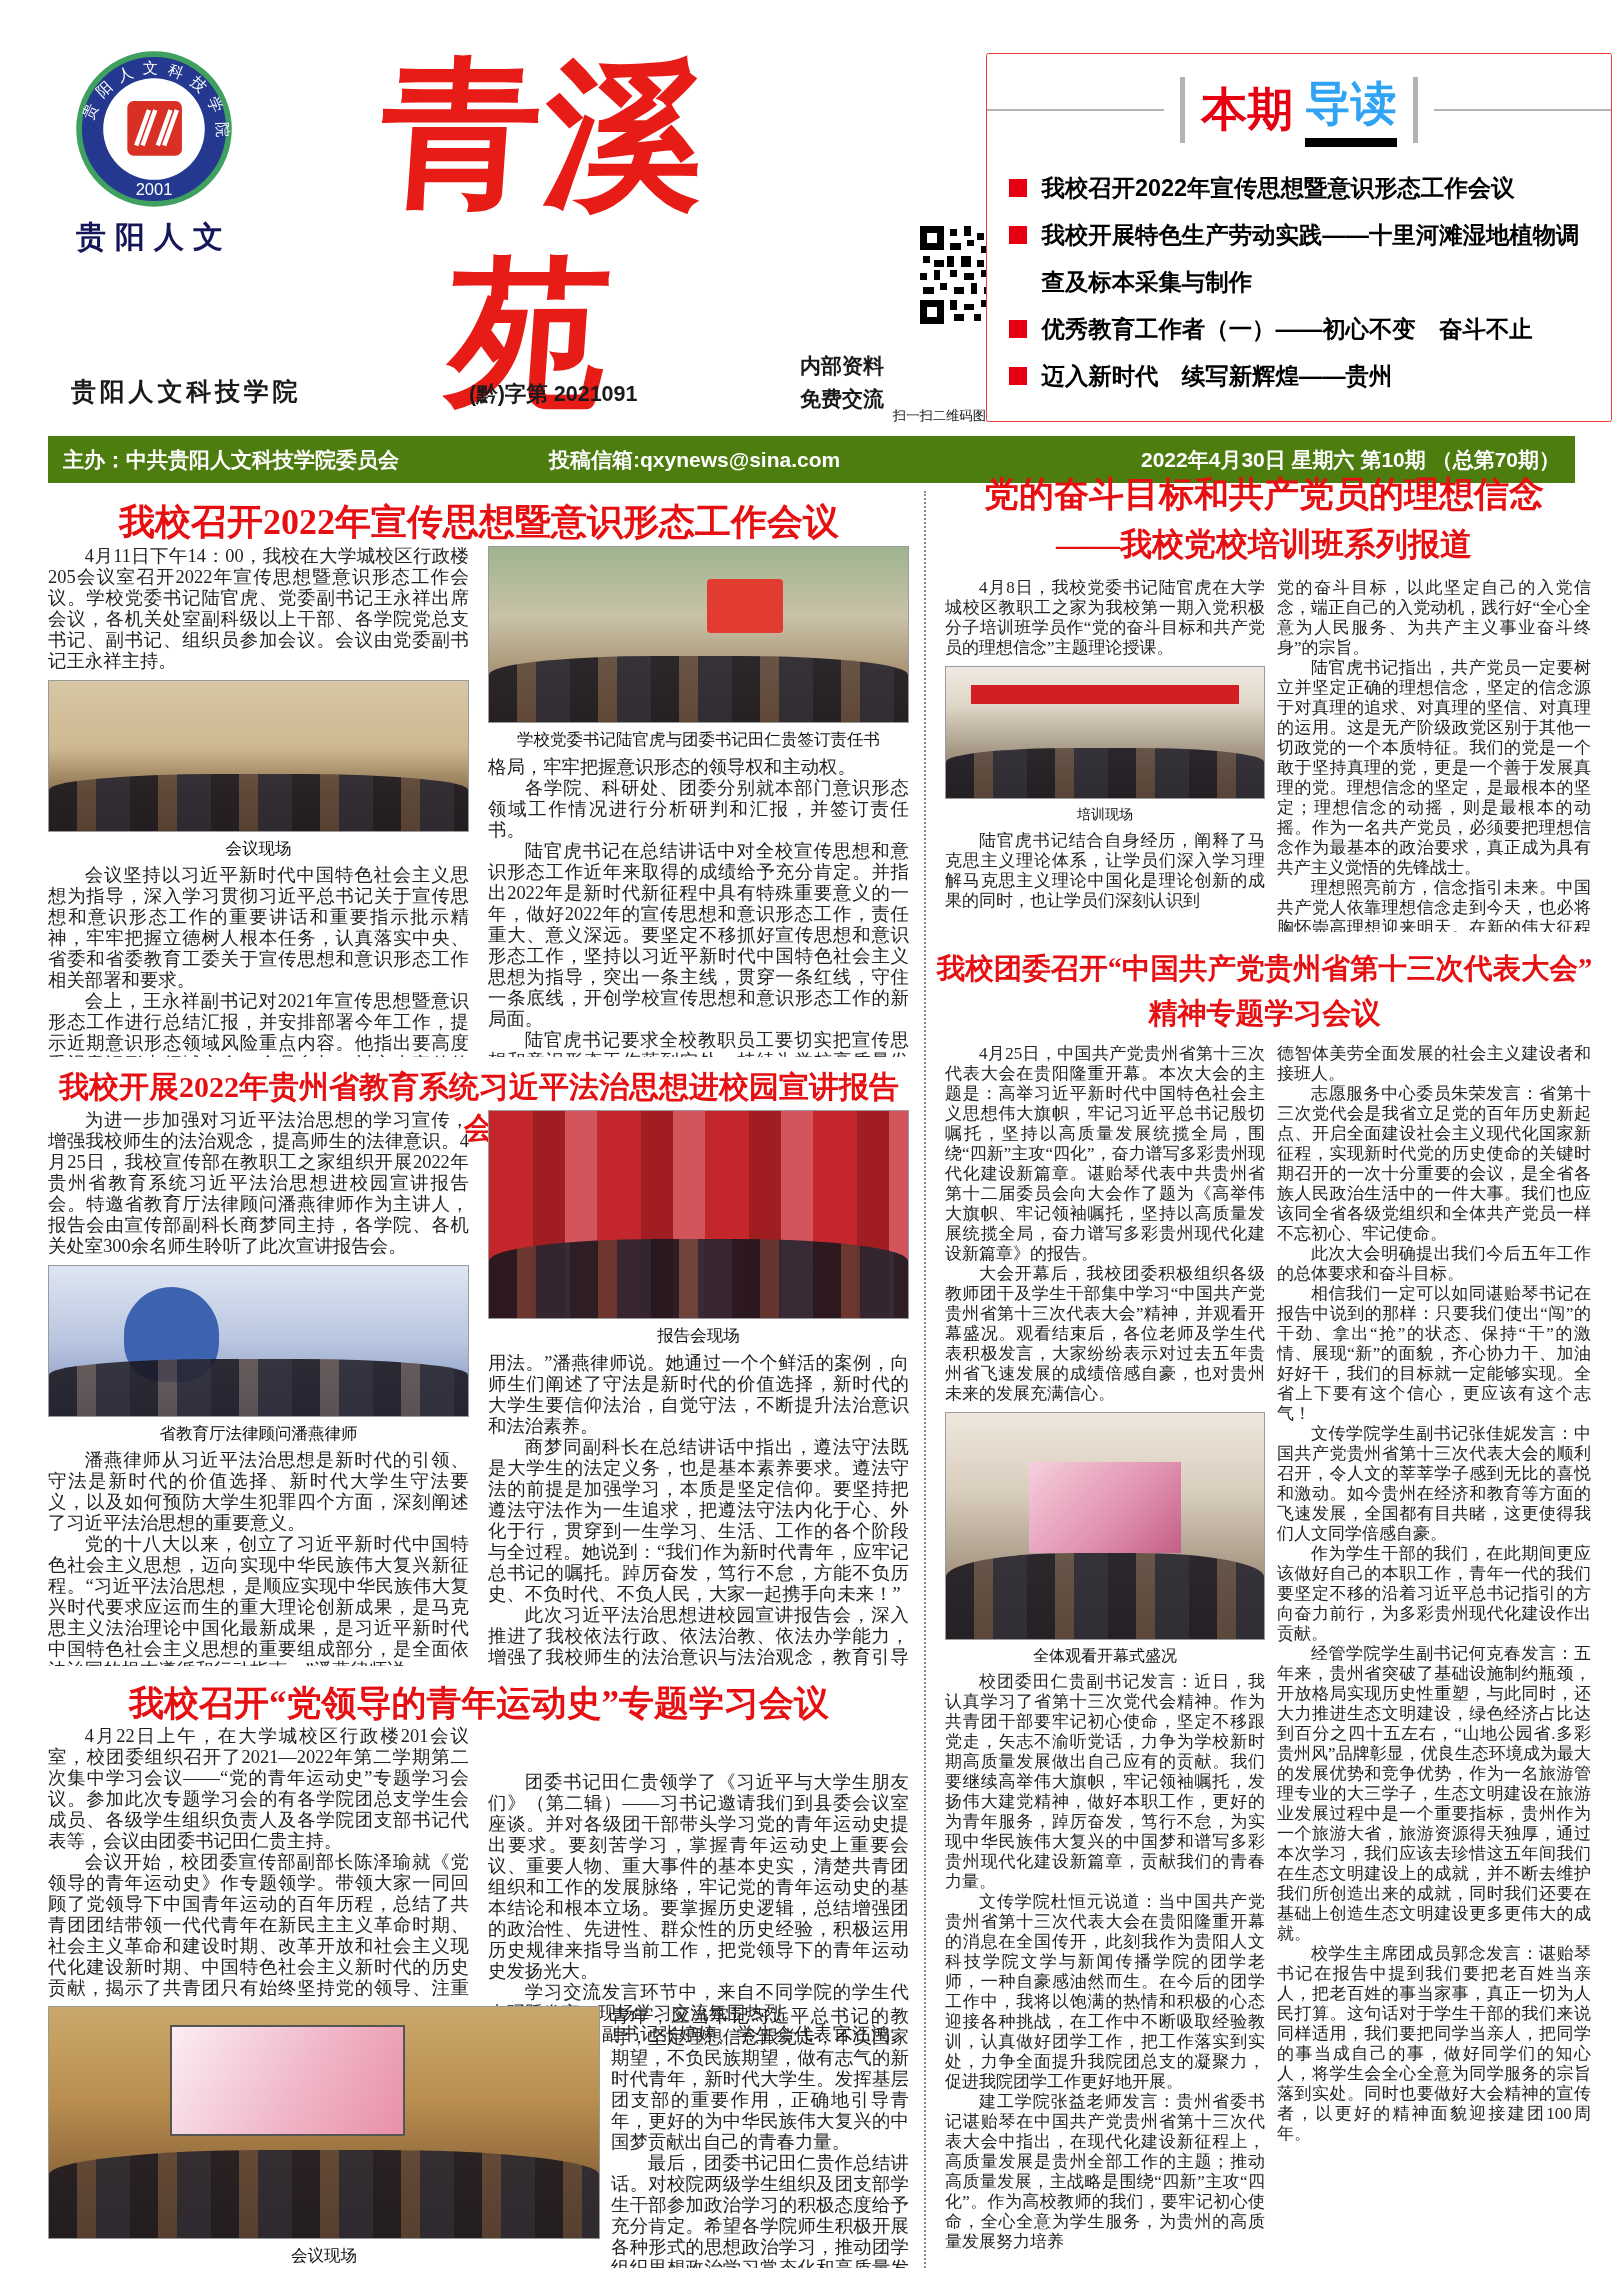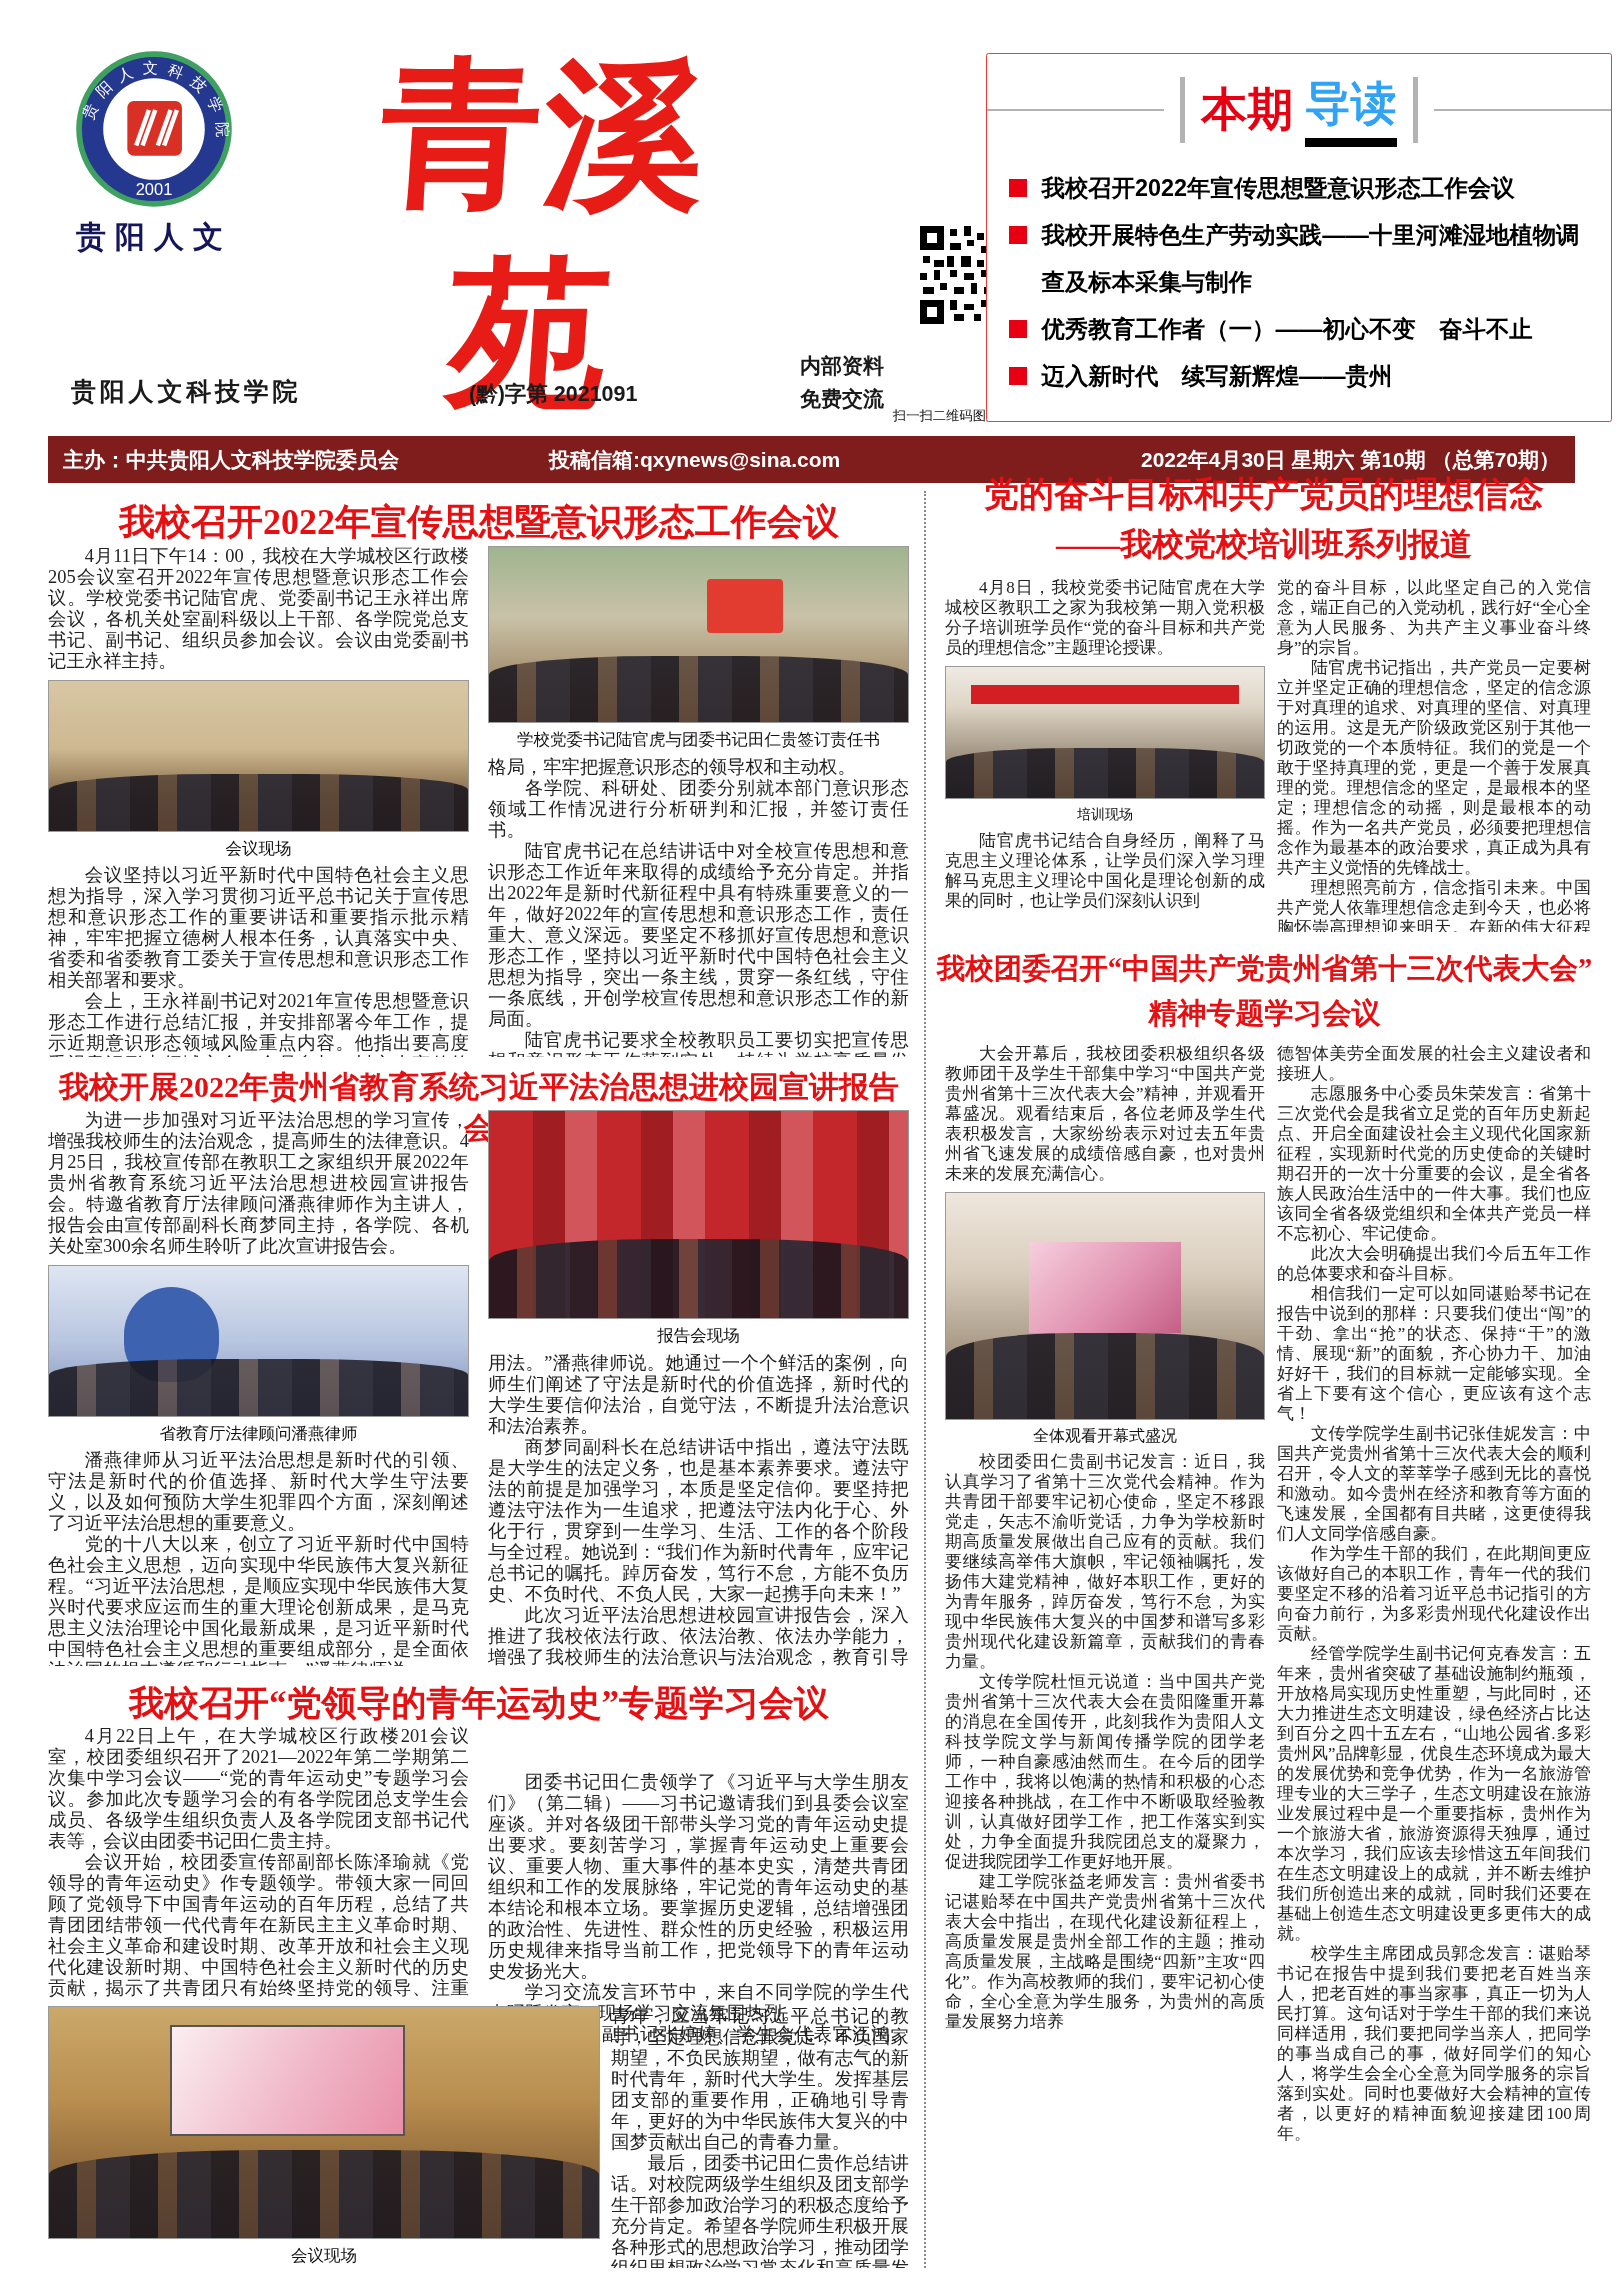--- a/index.html
+++ b/index.html
@@ -35,21 +35,21 @@
   .gbar { width:4.4px; height:66px; background:#b3b3b3; margin:0 16.5px; }
   .gt-red, .gt-blue { font-family:"Liberation Sans", sans-serif; font-weight:bold; font-size:46px; }
   .gt-red { color:#e60012; margin-right:11.4px; }
   .gt-blue { color:#31a3f5; border-bottom:9px solid #000; padding-bottom:2.5px; }
   .guide ul { list-style:none; margin-top:16.5px; padding:0 19px 0 21.5px; }
   .guide li { position:relative; padding-left:33px; font-size:23.4px; font-weight:bold;
     line-height:47px; font-family:"Liberation Sans", sans-serif; color:#000; }
   .gbullet { position:absolute; left:0; top:14.6px; width:18px; height:18px; background:#e60012; }
   
   .infobar { position:absolute; left:48px; top:436px; width:1527px; height:47px;
-    background:#7f1d1d; color:#fff; font-family:"Liberation Sans", sans-serif;
+    background:#4d7c0f; color:#fff; font-family:"Liberation Sans", sans-serif;
     font-weight:bold; font-size:21px; }
   .infobar span { position:absolute; top:10px; white-space:nowrap; }
   .ib-org { left:15px; } .ib-mail { left:501px;text-align:center; } .ib-issue { right:15px; }
   
   .divider { position:absolute; left:924px; top:491px; height:1777px;
     border-left:2.5px dotted #888; }
   .hl { position:absolute; text-align:center; color:#e60f12; font-weight:bold;
     font-family:"Liberation Serif", serif; }
   .hl span { display:block; }
   .col { position:absolute; overflow:hidden; }
@@ -270,20 +270,21 @@
     <p class="bp noind">党的奋斗目标，以此坚定自己的入党信念，端正自己的入党动机，践行好“全心全意为人民服务、为共产主义事业奋斗终身”的宗旨。</p>
     <p class="bp">陆官虎书记指出，共产党员一定要树立并坚定正确的理想信念，坚定的信念源于对真理的追求、对真理的坚信、对真理的运用。这是无产阶级政党区别于其他一切政党的一个本质特征。我们的党是一个敢于坚持真理的党，更是一个善于发展真理的党。理想信念的坚定，是最根本的坚定；理想信念的动摇，则是最根本的动摇。作为一名共产党员，必须要把理想信念作为最基本的政治要求，真正成为具有共产主义觉悟的先锋战士。</p>
     <p class="bp">理想照亮前方，信念指引未来。中国共产党人依靠理想信念走到今天，也必将胸怀崇高理想迎来明天。在新的伟大征程中，理想信念就像一座灯塔，指引全党同志扬起自信的风帆，劈波斩浪、一路向前，驶向胜利的彼岸。</p>
   </div>
 
   <h2 class="hl" style="left:935px;top:947px;width:659px;font-size:28.5px;line-height:1.55;">
     <span>我校团委召开“中国共产党贵州省第十三次代表大会”</span>
     <span style="font-size:29px;">精神专题学习会议</span>
   </h2>
   <div class="col col-r" style="left:945px;top:1044px;width:320px;height:1222px;">
+    <p class="bp">4月25日，中国共产党贵州省第十三次代表大会在贵阳隆重开幕。本次大会的主题是：高举习近平新时代中国特色社会主义思想伟大旗帜，牢记习近平总书记殷切嘱托，坚持以高质量发展统揽全局，围绕“四新”主攻“四化”，奋力谱写多彩贵州现代化建设新篇章。谌贻琴代表中共贵州省第十二届委员会向大会作了题为《高举伟大旗帜、牢记领袖嘱托，坚持以高质量发展统揽全局，奋力谱写多彩贵州现代化建设新篇章》的报告。</p>
     <p class="bp">大会开幕后，我校团委积极组织各级教师团干及学生干部集中学习“中国共产党贵州省第十三次代表大会”精神，并观看开幕盛况。观看结束后，各位老师及学生代表积极发言，大家纷纷表示对过去五年贵州省飞速发展的成绩倍感自豪，也对贵州未来的发展充满信心。</p>
     <figure class="fig">
       <div class="ph ph-watch"></div>
       <figcaption class="cap" style="font-size:16px;">全体观看开幕式盛况</figcaption>
     </figure>
     <p class="bp">校团委田仁贵副书记发言：近日，我认真学习了省第十三次党代会精神。作为共青团干部要牢记初心使命，坚定不移跟党走，矢志不渝听党话，力争为学校新时期高质量发展做出自己应有的贡献。我们要继续高举伟大旗帜，牢记领袖嘱托，发扬伟大建党精神，做好本职工作，更好的为青年服务，踔厉奋发，笃行不怠，为实现中华民族伟大复兴的中国梦和谱写多彩贵州现代化建设新篇章，贡献我们的青春力量。</p>
     <p class="bp">文传学院杜恒元说道：当中国共产党贵州省第十三次代表大会在贵阳隆重开幕的消息在全国传开，此刻我作为贵阳人文科技学院文学与新闻传播学院的团学老师，一种自豪感油然而生。在今后的团学工作中，我将以饱满的热情和积极的心态迎接各种挑战，在工作中不断吸取经验教训，认真做好团学工作，把工作落实到实处，力争全面提升我院团总支的凝聚力，促进我院团学工作更好地开展。</p>
     <p class="bp">建工学院张益老师发言：贵州省委书记谌贻琴在中国共产党贵州省第十三次代表大会中指出，在现代化建设新征程上，高质量发展是贵州全部工作的主题；推动高质量发展，主战略是围绕“四新”主攻“四化”。作为高校教师的我们，要牢记初心使命，全心全意为学生服务，为贵州的高质量发展努力培养</p>
   </div>
   <div class="col col-r" style="left:1277px;top:1044px;width:314px;height:1222px;">

